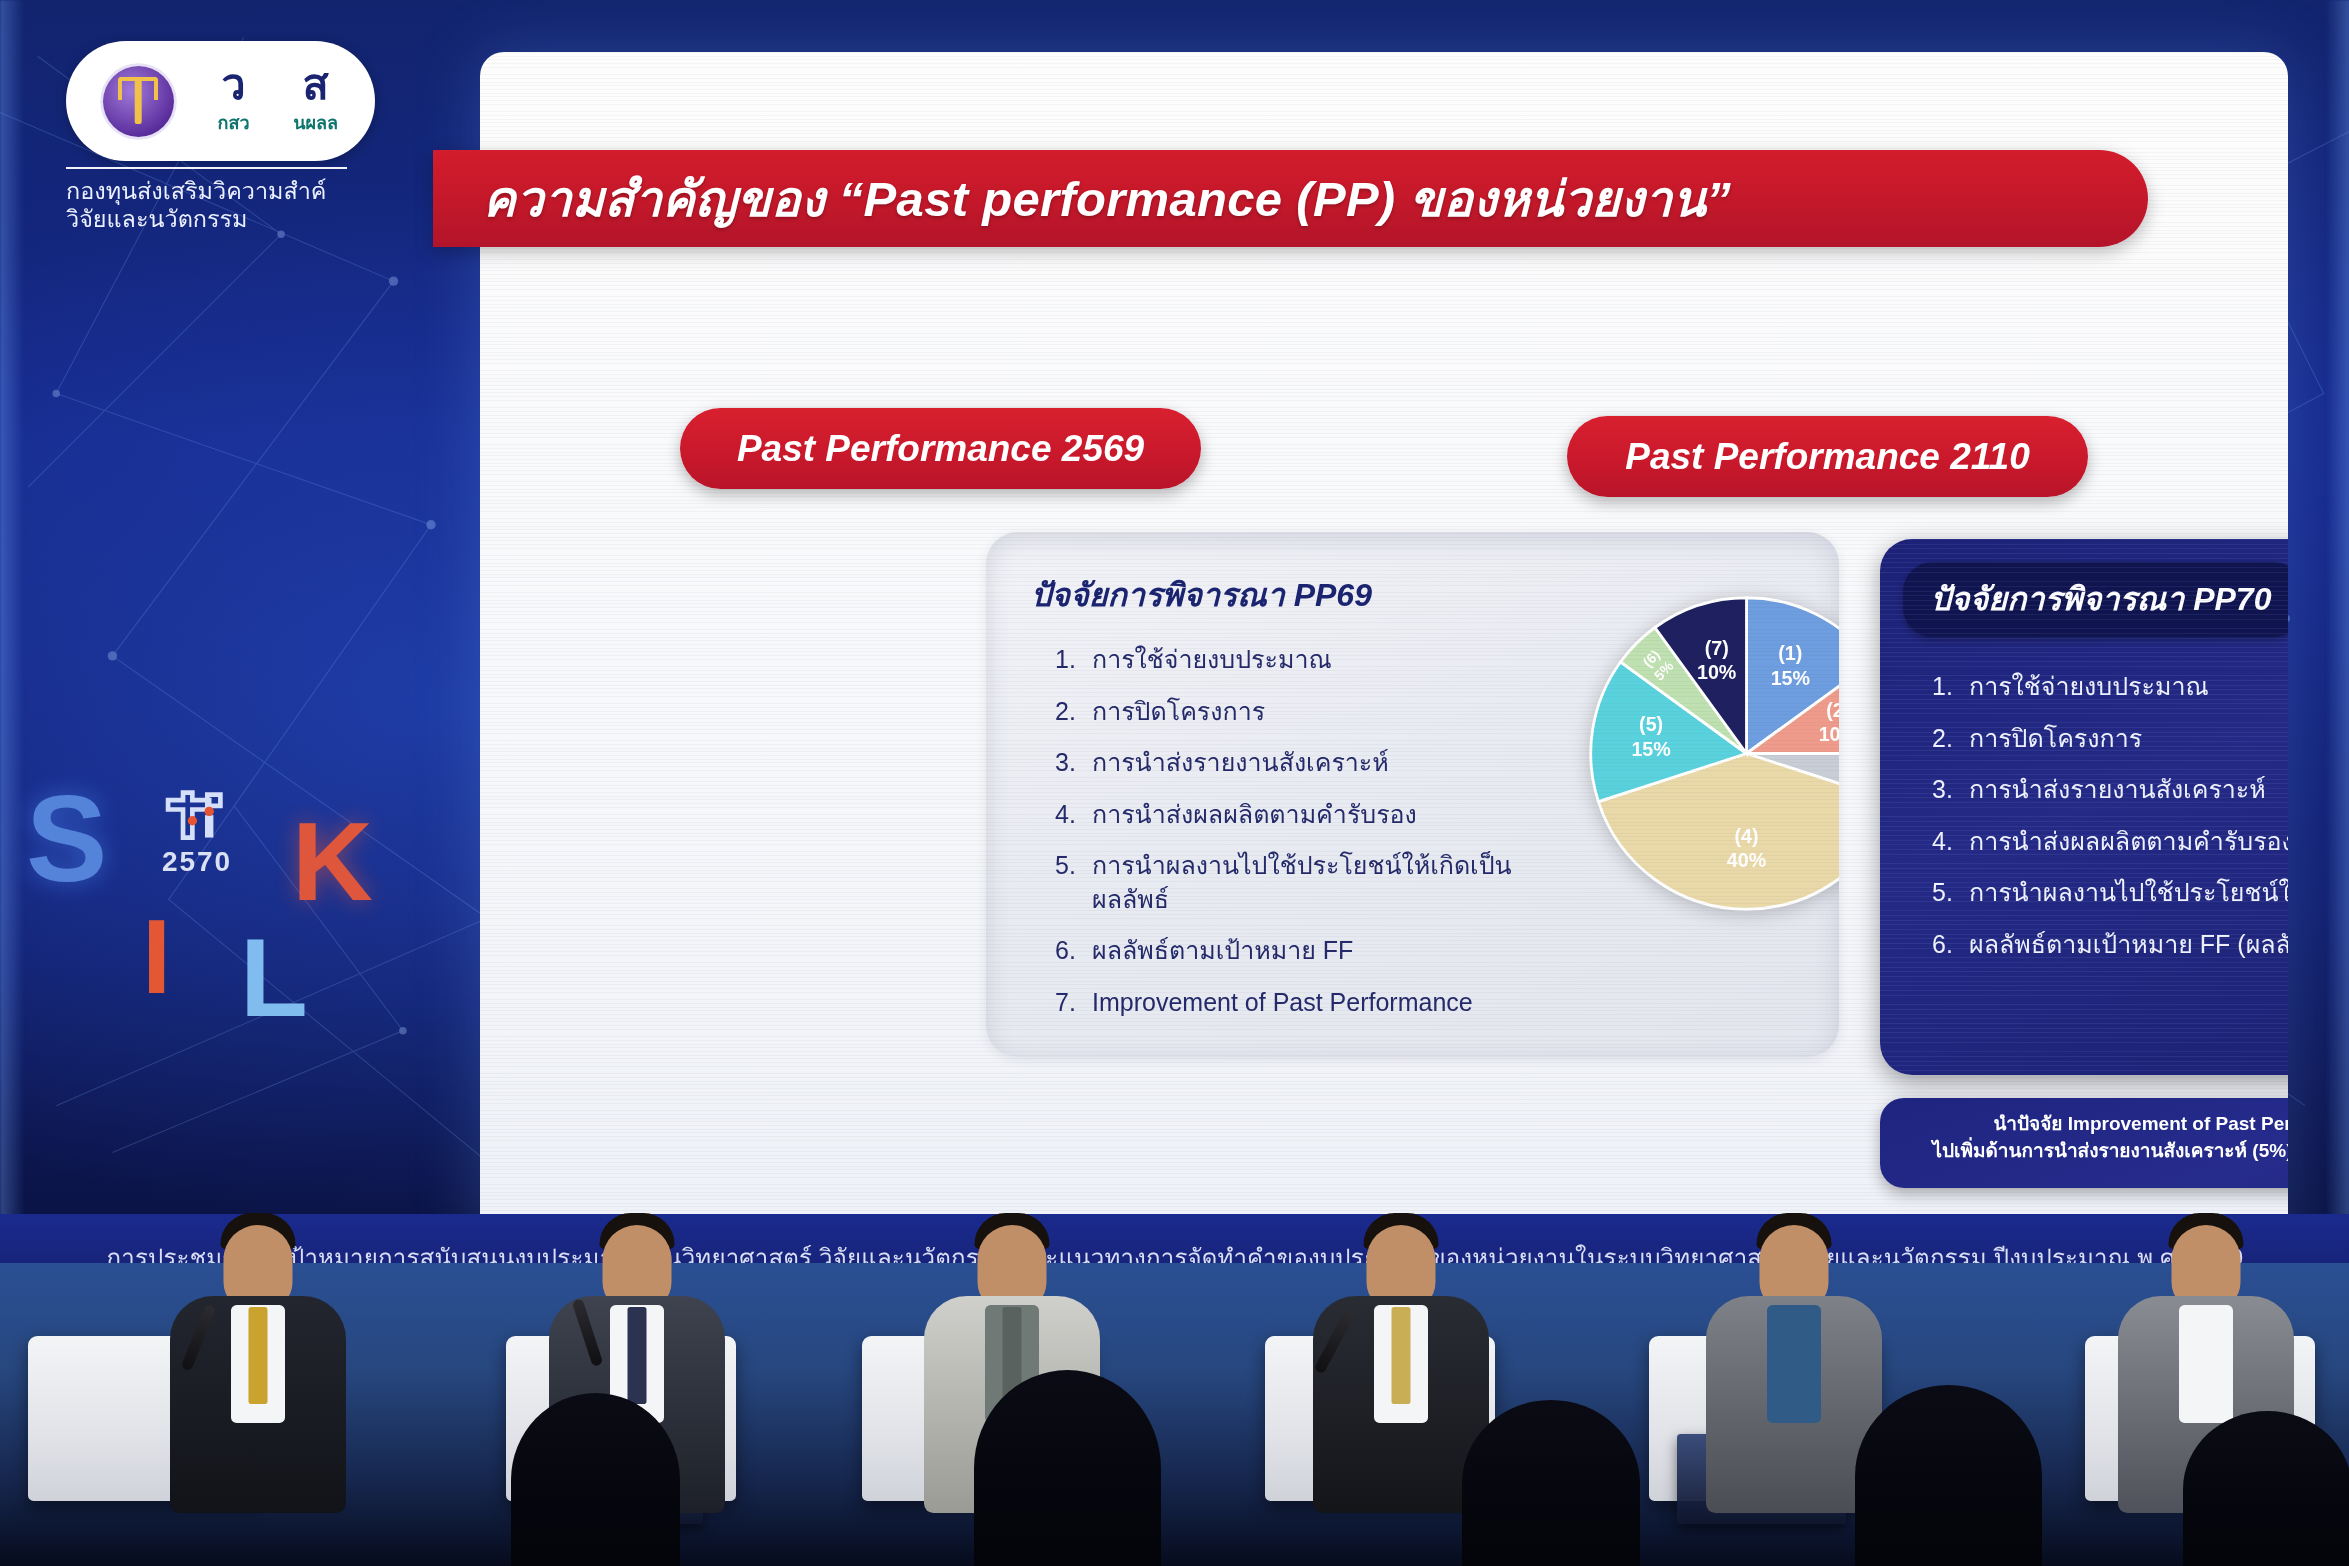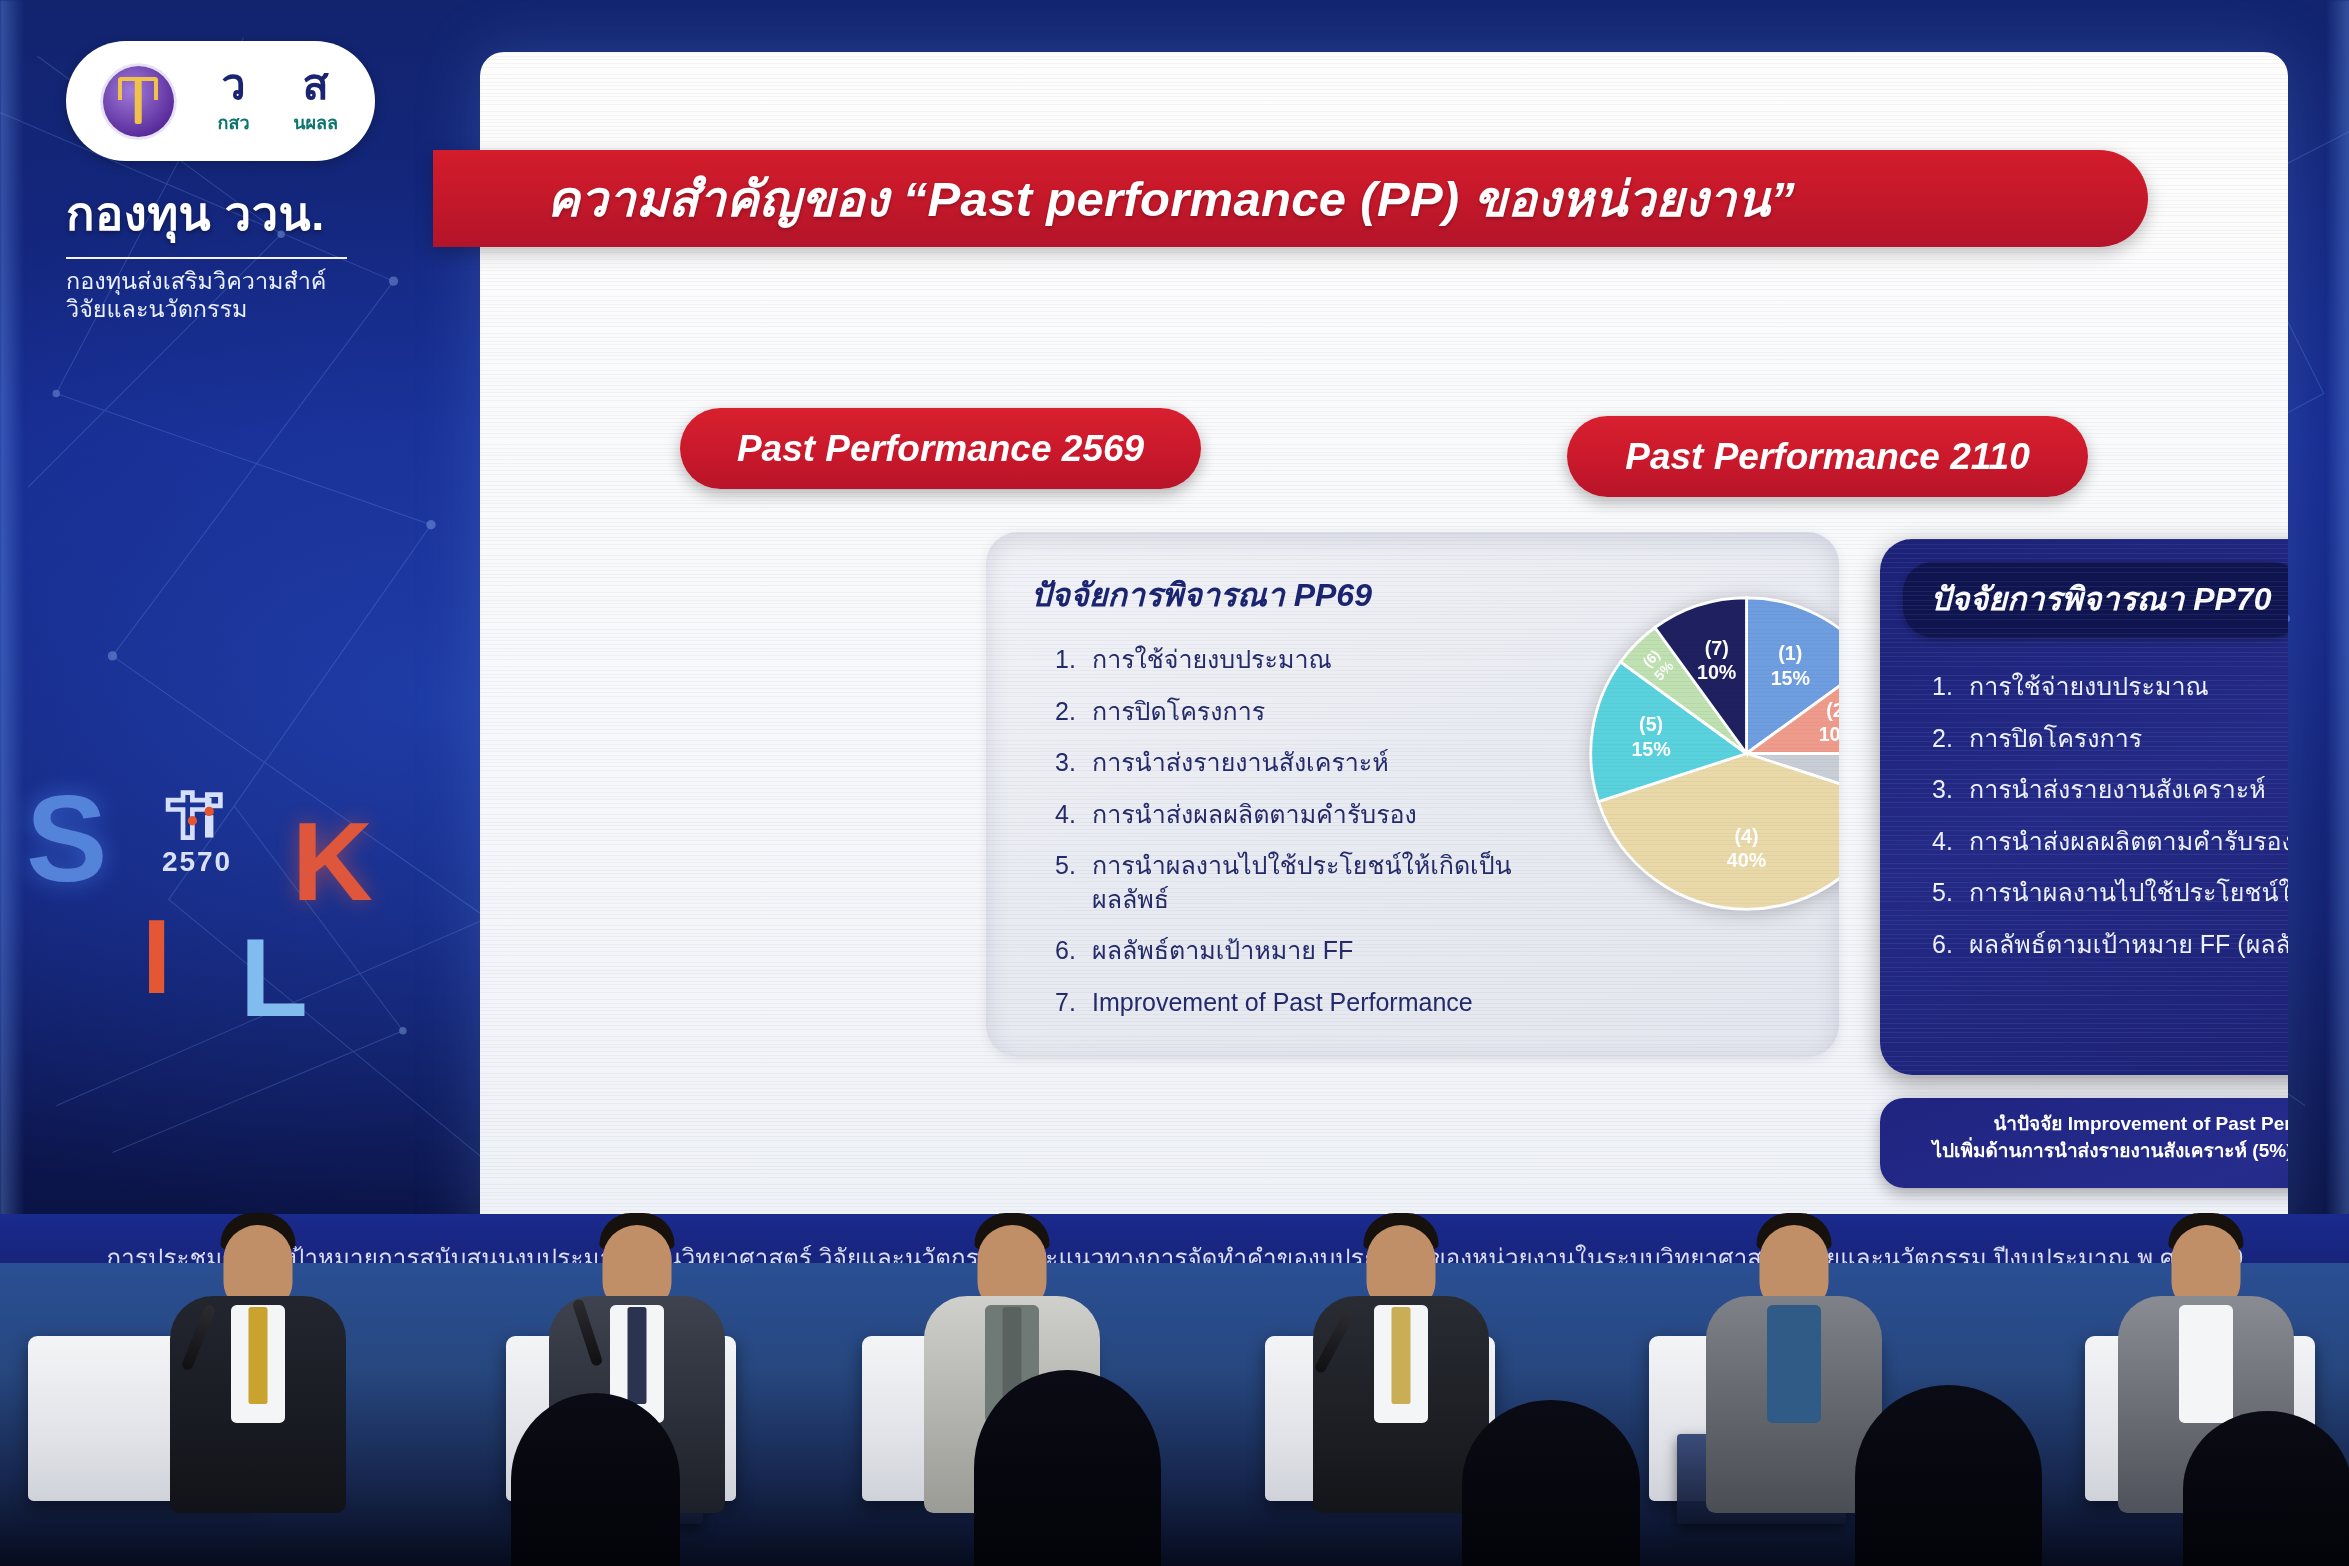--- a/index.html
+++ b/index.html
@@ -59,23 +59,22 @@
   #title-ribbon{
     position:absolute; left:433px; top:150px; width:1715px; height:97px;
     background:linear-gradient(180deg,#d31c2c 0%,#c3182a 55%,#b3142a 100%);
     border-radius:0 49px 49px 0;
     display:flex; align-items:center;
     box-shadow:0 5.6px 17px rgba(0,0,0,.25);
     z-index:5;
   }
   #title-text{
     color:#fff; font-size:49px; font-weight:bold; font-style:italic;
-    letter-spacing:0.3px; padding-left:90px; white-space:nowrap;
+    letter-spacing:0.3px; padding-left:50px; white-space:nowrap;
     text-shadow:0 1.9px 3.7px rgba(0,0,0,.25);
-    margin-left:24px;
   }
 
   
   .pill{
     position:absolute; height:81px; border-radius:43px;
     background:linear-gradient(180deg,#d8202f 0%,#c8182b 60%,#b81429 100%);
     display:flex; align-items:center; justify-content:center;
     color:#fff; font-size:37px; font-weight:bold; font-style:italic;
     box-shadow:0 5.6px 15px rgba(0,0,0,.28);
     z-index:4; white-space:nowrap;
@@ -303,21 +302,20 @@
     <div class="crest"></div>
     <div class="sub-logo">
       <div class="mark">ว</div>
       <div class="cap">กสว</div>
     </div>
     <div class="sub-logo">
       <div class="mark">ส</div>
       <div class="cap">นผลล</div>
     </div>
   </div>
-  <div id="logo-title">กองทุน ววน.</div>
   <div id="logo-rule"></div>
   <div class="logo-sub">กองทุนส่งเสริมวิความสำค์</div>
   <div class="logo-sub">วิจัยและนวัตกรรม</div>
 </div>
 
 <div id="slide">
 
   <div class="card" id="card-left">
     <div class="card-heading" id="heading-left">ปัจจัยการพิจารณา PP69</div>
 

